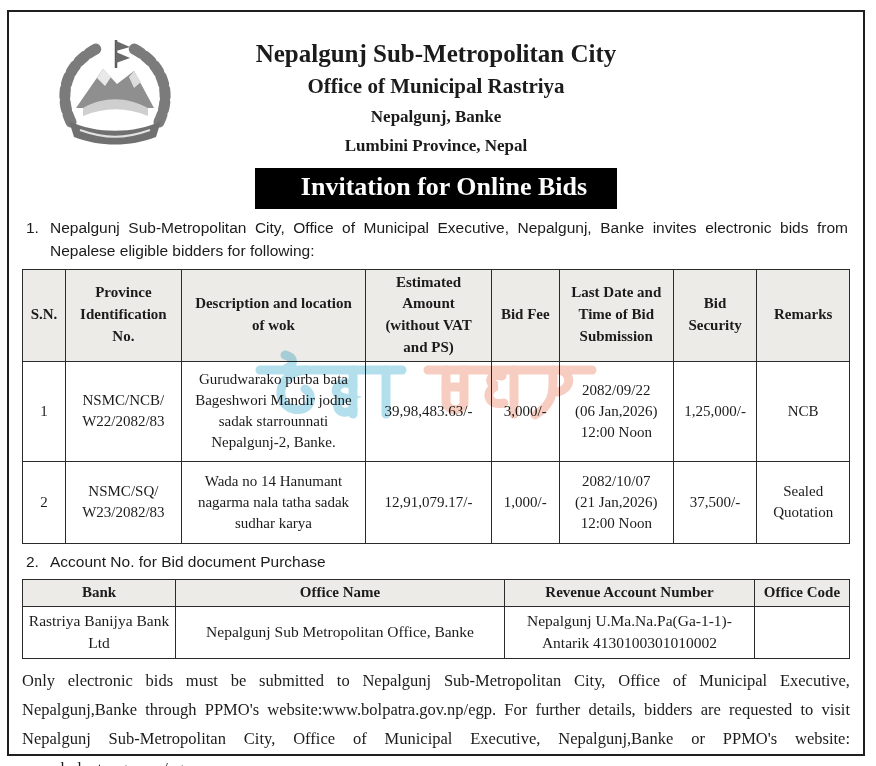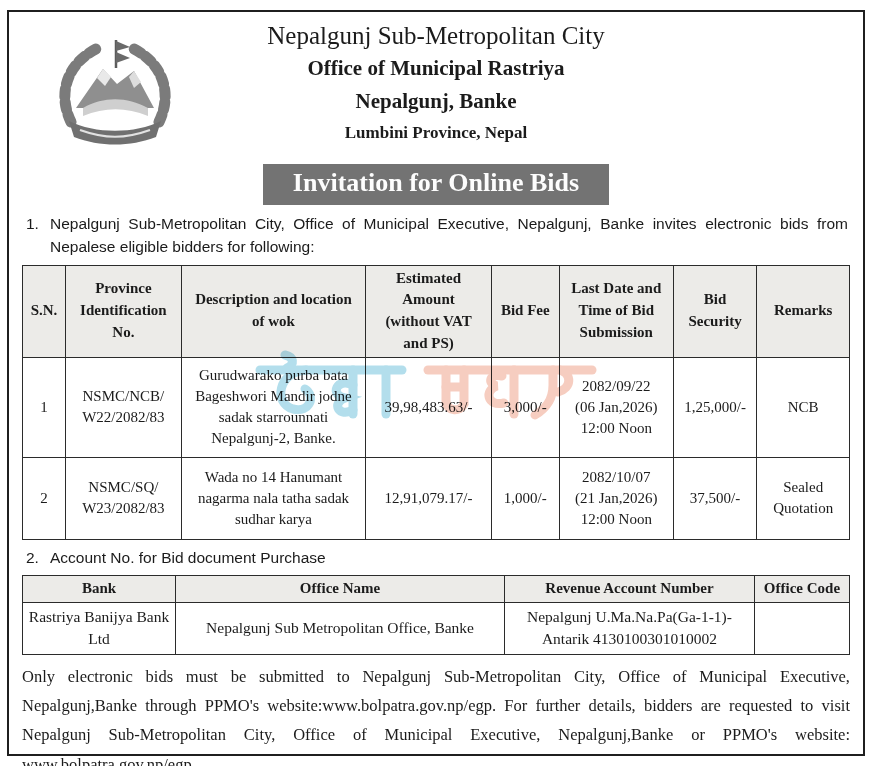--- a/index.html
+++ b/index.html
@@ -4,26 +4,26 @@
 <style>
   html,body { margin:0; padding:0; background:#e9e9e9; }
   .page { position:relative; width:876px; height:766px; background:#ffffff;
           font-family:"Liberation Serif", serif; color:#1b1b1b; overflow:hidden; }
   .doc { position:absolute; left:7px; top:10px; width:858px; height:746px;
          border:2px solid #1f1f1f; box-sizing:border-box; padding:8px 13px 0 13px; }
 
   
   .logo { position:absolute; left:46px; top:24px; width:120px; height:112px; }
   .hdr { text-align:center; }
-  .org      { font-size:25px; font-weight:normal; margin-top:2px; }
+  .org      { font-size:25px; font-weight:bold; margin-top:20px; }
   .office   { font-size:21px; font-weight:bold; margin-top:6px; }
-  .city     { font-size:21px; font-weight:bold; margin-top:8px; }
+  .city     { font-size:17px; font-weight:bold; margin-top:8px; }
   .province { font-size:17px; font-weight:bold; margin-top:9px; }
-  .banner   { display:inline-block; background:#737373; color:#fdfdfd;
-              font-size:26px; font-weight:bold; padding:4px 30px 7px 30px; margin-top:21px; }
+  .banner   { display:inline-block; background:#000000; color:#fdfdfd;
+              font-size:26px; font-weight:bold; padding:4px 30px 7px 46px; margin-top:12px; }
   .pub      { font-size:17px; font-weight:bold; margin-top:7px; }
 
   
   .numline { display:flex; font-family:"Liberation Sans", sans-serif;
              font-size:15.5px; line-height:1.5; margin-top:7px; padding-left:4px; }
   .numline .num { flex:0 0 24px; }
   .numline .txt { flex:1; text-align:justify; padding-right:2px; }
   .acct-line { margin-top:6px; }
   .acct-line .txt { text-align:left; }
 

